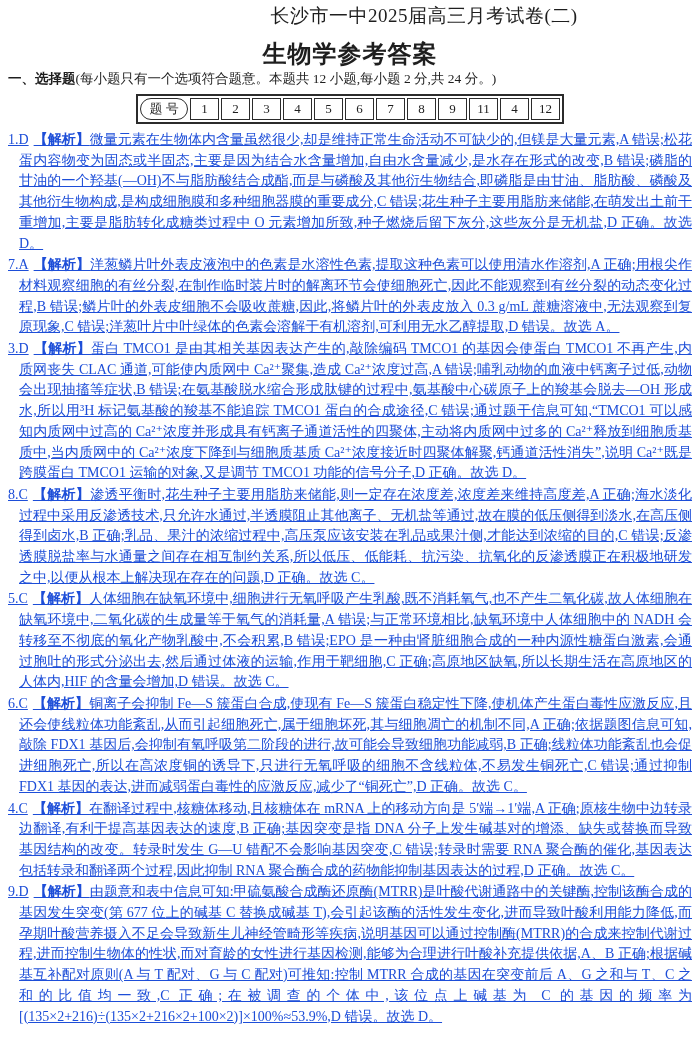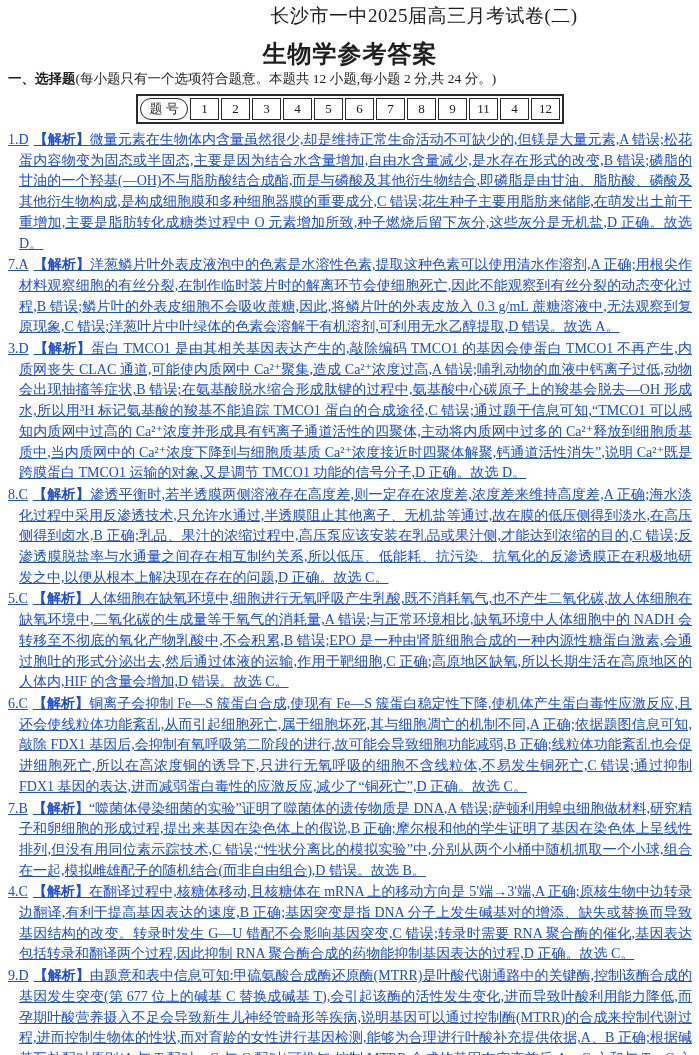--- a/index.html
+++ b/index.html
@@ -116,21 +116,20 @@
       <td class="cell">4</td>
       <td class="cell">12</td>
     </tr>
   </tbody>
     </table>
 
   <div class="explanations">
     <div class="item"><span class="num">1.D</span><span class="jiexi">【解析】</span><span class="txt">微量元素在生物体内含量虽然很少,却是维持正常生命活动不可缺少的,但镁是大量元素,A 错误;松花蛋内容物变为固态或半固态,主要是因为结合水含量增加,自由水含量减少,是水存在形式的改变,B 错误;磷脂的甘油的一个羟基(—OH)不与脂肪酸结合成酯,而是与磷酸及其他衍生物结合,即磷脂是由甘油、脂肪酸、磷酸及其他衍生物构成,是构成细胞膜和多种细胞器膜的重要成分,C 错误;花生种子主要用脂肪来储能,在萌发出土前干重增加,主要是脂肪转化成糖类过程中 O 元素增加所致,种子燃烧后留下灰分,这些灰分是无机盐,D 正确。故选 D。</span></div>
     <div class="item"><span class="num">7.A</span><span class="jiexi">【解析】</span><span class="txt">洋葱鳞片叶外表皮液泡中的色素是水溶性色素,提取这种色素可以使用清水作溶剂,A 正确;用根尖作材料观察细胞的有丝分裂,在制作临时装片时的解离环节会使细胞死亡,因此不能观察到有丝分裂的动态变化过程,B 错误;鳞片叶的外表皮细胞不会吸收蔗糖,因此,将鳞片叶的外表皮放入 0.3 g/mL 蔗糖溶液中,无法观察到复原现象,C 错误;洋葱叶片中叶绿体的色素会溶解于有机溶剂,可利用无水乙醇提取,D 错误。故选 A。</span></div>
     <div class="item"><span class="num">3.D</span><span class="jiexi">【解析】</span><span class="txt">蛋白 TMCO1 是由其相关基因表达产生的,敲除编码 TMCO1 的基因会使蛋白 TMCO1 不再产生,内质网丧失 CLAC 通道,可能使内质网中 Ca²⁺聚集,造成 Ca²⁺浓度过高,A 错误;哺乳动物的血液中钙离子过低,动物会出现抽搐等症状,B 错误;在氨基酸脱水缩合形成肽键的过程中,氨基酸中心碳原子上的羧基会脱去—OH 形成水,所以用³H 标记氨基酸的羧基不能追踪 TMCO1 蛋白的合成途径,C 错误;通过题干信息可知,“TMCO1 可以感知内质网中过高的 Ca²⁺浓度并形成具有钙离子通道活性的四聚体,主动将内质网中过多的 Ca²⁺释放到细胞质基质中,当内质网中的 Ca²⁺浓度下降到与细胞质基质 Ca²⁺浓度接近时四聚体解聚,钙通道活性消失”,说明 Ca²⁺既是跨膜蛋白 TMCO1 运输的对象,又是调节 TMCO1 功能的信号分子,D 正确。故选 D。</span></div>
-    <div class="item"><span class="num">8.C</span><span class="jiexi">【解析】</span><span class="txt">渗透平衡时,若半透膜两侧溶液存在高度差,则一定存在浓度差,浓度差来维持高度差,A 正确;海水淡化过程中采用反渗透技术,只允许水通过,半透膜阻止其他离子、无机盐等通过,故在膜的低压侧得到淡水,在高压侧得到卤水,B 正确;乳品、果汁的浓缩过程中,高压泵应该安装在乳品或果汁侧,才能达到浓缩的目的,C 错误;反渗透膜脱盐率与水通量之间存在相互制约关系,所以低压、低能耗、抗污染、抗氧化的反渗透膜正在积极地研发之中,以便从根本上解决现在存在的问题,D 正确。故选 C。</span></div>
+    <div class="item"><span class="num">8.C</span><span class="jiexi">【解析】</span><span class="txt">渗透平衡时,花生种子主要用脂肪来储能,则一定存在浓度差,浓度差来维持高度差,A 正确;海水淡化过程中采用反渗透技术,只允许水通过,半透膜阻止其他离子、无机盐等通过,故在膜的低压侧得到淡水,在高压侧得到卤水,B 正确;乳品、果汁的浓缩过程中,高压泵应该安装在乳品或果汁侧,才能达到浓缩的目的,C 错误;反渗透膜脱盐率与水通量之间存在相互制约关系,所以低压、低能耗、抗污染、抗氧化的反渗透膜正在积极地研发之中,以便从根本上解决现在存在的问题,D 正确。故选 C。</span></div>
     <div class="item"><span class="num">5.C</span><span class="jiexi">【解析】</span><span class="txt">人体细胞在缺氧环境中,细胞进行无氧呼吸产生乳酸,既不消耗氧气,也不产生二氧化碳,故人体细胞在缺氧环境中,二氧化碳的生成量等于氧气的消耗量,A 错误;与正常环境相比,缺氧环境中人体细胞中的 NADH 会转移至不彻底的氧化产物乳酸中,不会积累,B 错误;EPO 是一种由肾脏细胞合成的一种内源性糖蛋白激素,会通过胞吐的形式分泌出去,然后通过体液的运输,作用于靶细胞,C 正确;高原地区缺氧,所以长期生活在高原地区的人体内,HIF 的含量会增加,D 错误。故选 C。</span></div>
     <div class="item"><span class="num">6.C</span><span class="jiexi">【解析】</span><span class="txt">铜离子会抑制 Fe—S 簇蛋白合成,使现有 Fe—S 簇蛋白稳定性下降,使机体产生蛋白毒性应激反应,且还会使线粒体功能紊乱,从而引起细胞死亡,属于细胞坏死,其与细胞凋亡的机制不同,A 正确;依据题图信息可知,敲除 FDX1 基因后,会抑制有氧呼吸第二阶段的进行,故可能会导致细胞功能减弱,B 正确;线粒体功能紊乱也会促进细胞死亡,所以在高浓度铜的诱导下,只进行无氧呼吸的细胞不含线粒体,不易发生铜死亡,C 错误;通过抑制 FDX1 基因的表达,进而减弱蛋白毒性的应激反应,减少了“铜死亡”,D 正确。故选 C。</span></div>
-    <div class="item"><span class="num">7.B</span><span class="jiexi">【解析】</span><span class="txt">“噬菌体侵染细菌的实验”证明了噬菌体的遗传物质是 DNA,A 错误;萨顿利用蝗虫细胞做材料,研究精子和卵细胞的形成过程,提出来基因在染色体上的假说,B 正确;摩尔根和他的学生证明了基因在染色体上呈线性排列,但没有用同位素示踪技术,C 错误;“性状分离比的模拟实验”中,分别从两个小桶中随机抓取一个小球,组合在一起,模拟雌雄配子的随机结合(而非自由组合),D 错误。故选 B。</span></div>
-    <div class="item"><span class="num">4.C</span><span class="jiexi">【解析】</span><span class="txt">在翻译过程中,核糖体移动,且核糖体在 mRNA 上的移动方向是 5′端→3′端,A 正确;原核生物中边转录边翻译,有利于提高基因表达的速度,B 正确;基因突变是指 DNA 分子上发生碱基对的增添、缺失或替换而导致基因结构的改变。转录时发生 G—U 错配不会影响基因突变,C 错误;转录时需要 RNA 聚合酶的催化,基因表达包括转录和翻译两个过程,因此抑制 RNA 聚合酶合成的药物能抑制基因表达的过程,D 正确。故选 C。</span></div>
+    <div class="item"><span class="num">4.C</span><span class="jiexi">【解析】</span><span class="txt">在翻译过程中,核糖体移动,且核糖体在 mRNA 上的移动方向是 5′端→1′端,A 正确;原核生物中边转录边翻译,有利于提高基因表达的速度,B 正确;基因突变是指 DNA 分子上发生碱基对的增添、缺失或替换而导致基因结构的改变。转录时发生 G—U 错配不会影响基因突变,C 错误;转录时需要 RNA 聚合酶的催化,基因表达包括转录和翻译两个过程,因此抑制 RNA 聚合酶合成的药物能抑制基因表达的过程,D 正确。故选 C。</span></div>
     <div class="item"><span class="num">9.D</span><span class="jiexi">【解析】</span><span class="txt">由题意和表中信息可知:甲硫氨酸合成酶还原酶(MTRR)是叶酸代谢通路中的关键酶,控制该酶合成的基因发生突变(第 677 位上的碱基 C 替换成碱基 T),会引起该酶的活性发生变化,进而导致叶酸利用能力降低,而孕期叶酸营养摄入不足会导致新生儿神经管畸形等疾病,说明基因可以通过控制酶(MTRR)的合成来控制代谢过程,进而控制生物体的性状,而对育龄的女性进行基因检测,能够为合理进行叶酸补充提供依据,A、B 正确;根据碱基互补配对原则(A 与 T 配对、G 与 C 配对)可推知:控制 MTRR 合成的基因在突变前后 A、G 之和与 T、C 之和的比值均一致,C 正确;在被调查的个体中,该位点上碱基为 C 的基因的频率为[(135×2+216)÷(135×2+216×2+100×2)]×100%≈53.9%,D 错误。故选 D。</span></div>
   </div>
 
 </div>
 
 </body></html>

